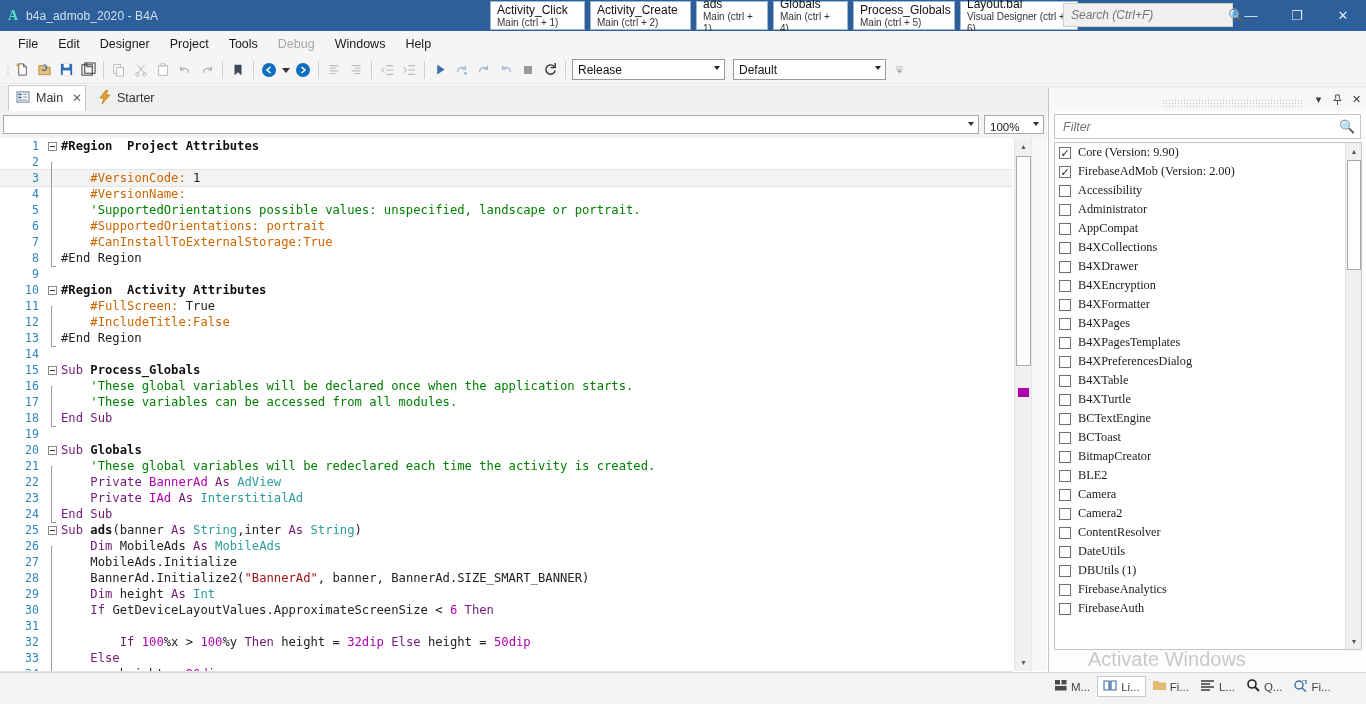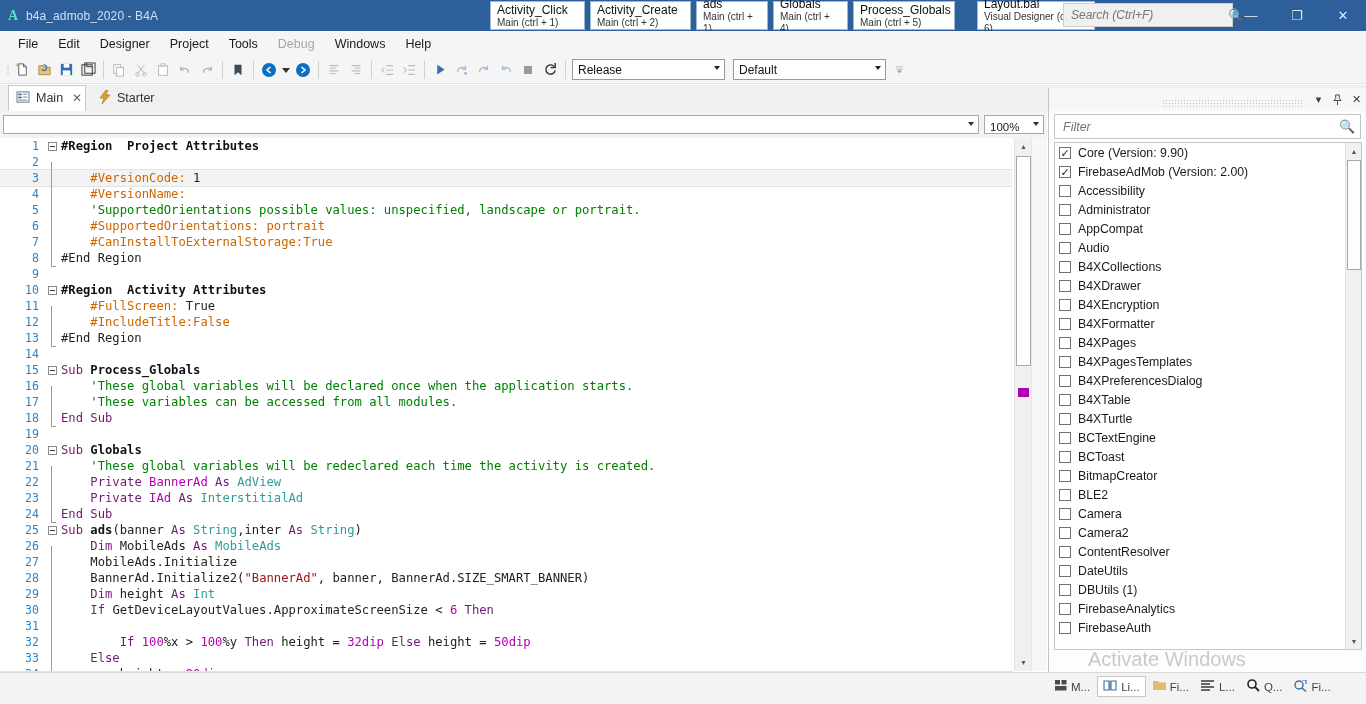--- a/index.html
+++ b/index.html
@@ -149,21 +149,21 @@
   .libhdr .hb{ width:19px; height:20px; display:flex; align-items:center; justify-content:center;
      font-size:11px; color:#3c3c3c; cursor:pointer; }
   .filterwrap{ margin:3px 5px 2px 5px; height:25px; background:#fff; border:1px solid #c6c6c6;
      display:flex; align-items:center; }
   .filterwrap input{ border:0;outline:none;flex:1;height:22px;padding-left:8px;
      font-family:"Liberation Sans",sans-serif; font-size:12.5px; font-style:italic; color:#6f6f6f;}
   .filterwrap .mag{ width:26px; text-align:center; color:#2d5f9a; font-size:13px; }
 
   .liblist{ position:absolute; left:5px; top:54px; width:308px; height:508px;
      background:#fff; border:1px solid #c6c6c6; overflow:hidden; }
-  .librow{ height:19px; display:flex; align-items:center; padding-left:4px; cursor:pointer; }
+  .librow{ height:19px; display:flex; align-items:center; padding-left:4px; cursor:pointer;font-family:Liberation Serif, serif; }
   .cbx{ width:12px;height:12px;border:1px solid #707070;background:#fff;margin-right:7px;
         display:flex;align-items:center;justify-content:center;flex:0 0 12px;}
   .cbx.on:after{ content:"✓"; font-size:11px; color:#1a1a1a; line-height:10px; }
   .librow .lbl{ font-size:12.3px; color:#1a1a1a; white-space:nowrap; }
   .libvsb{ position:absolute; right:0; top:0; width:16px; height:506px; background:#f0f0f0;
      border-left:1px solid #e0e0e0;}
   .libvsb .ar{ width:16px;height:16px;display:flex;align-items:center;justify-content:center;
      font-size:7px;color:#555;cursor:pointer;}
   .libvsb .thumb{ position:absolute;left:1px;top:17px;width:14px;height:110px;background:#fdfdfd;
      border:1px solid #a8a8a8;cursor:pointer;}
@@ -205,21 +205,21 @@
       <div class="c2">Main  (ctrl + 1)</div>
     </div>
     <div class="chip" style="width: 75px;">
       <div class="c1">Globals</div>
       <div class="c2">Main  (ctrl + 4)</div>
     </div>
     <div class="chip" style="width: 102px;">
       <div class="c1">Process_Globals</div>
       <div class="c2">Main  (ctrl + 5)</div>
     </div>
-    <div class="chip" style="width: 118px; margin-left: 17px;">
+    <div class="chip" style="width: 118px;">
       <div class="c1">Layout.bal</div>
       <div class="c2">Visual Designer  (ctrl + 6)</div>
     </div>
   </div>
 
 <div class="searchwrap">
   <input value="" placeholder="Search (Ctrl+F)" style="">
   <div class="mag">🔍</div>
 </div>
 
@@ -535,24 +535,20 @@
         <div class="librow">
           <div class="cbx"></div>
           <div class="lbl">Administrator</div>
         </div>
         <div class="librow">
           <div class="cbx"></div>
           <div class="lbl">AppCompat</div>
         </div>
         <div class="librow">
           <div class="cbx"></div>
-          <div class="lbl">Audio</div>
-        </div>
-        <div class="librow">
-          <div class="cbx"></div>
           <div class="lbl">B4XCollections</div>
         </div>
         <div class="librow">
           <div class="cbx"></div>
           <div class="lbl">B4XDrawer</div>
         </div>
         <div class="librow">
           <div class="cbx"></div>
           <div class="lbl">B4XEncryption</div>
         </div>

